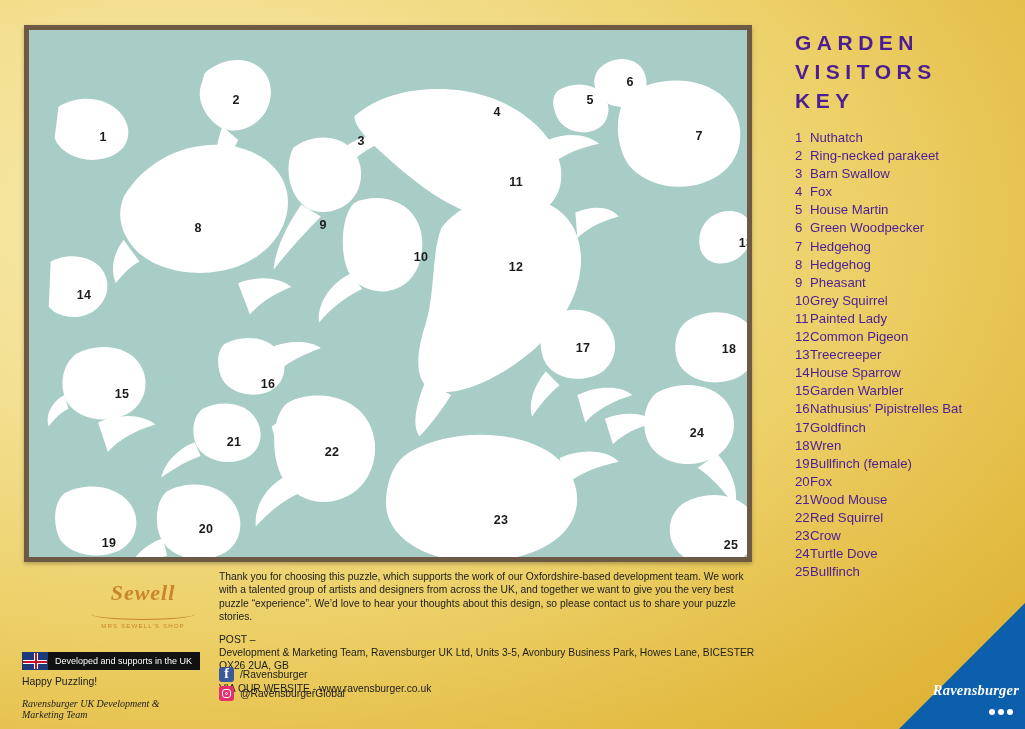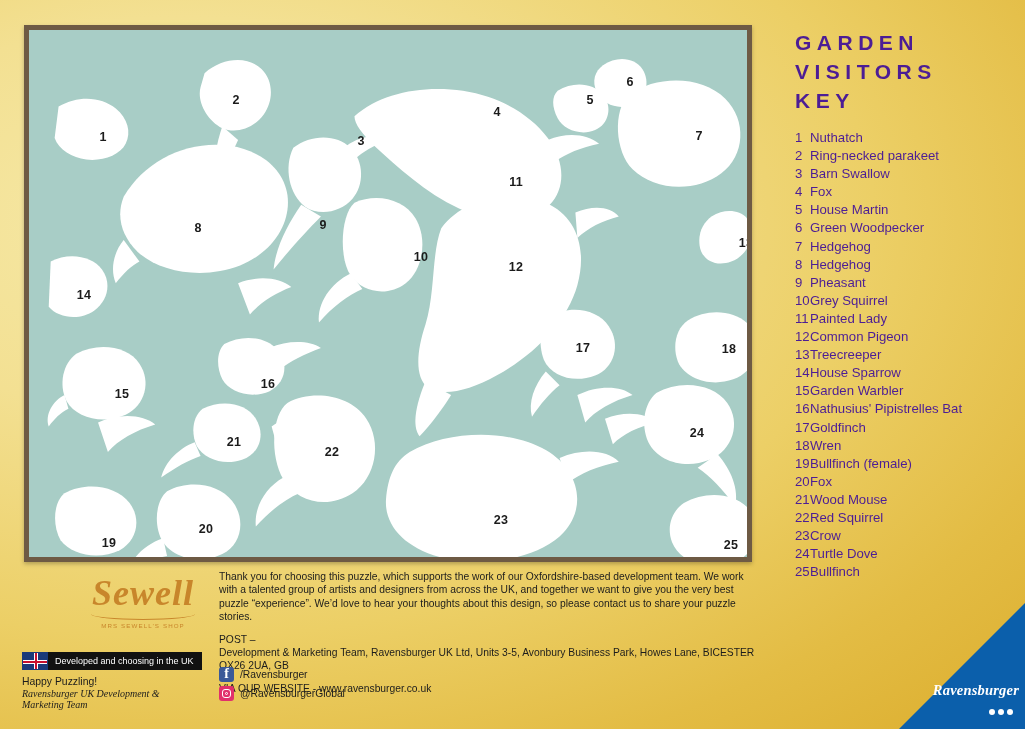--- a/index.html
+++ b/index.html
@@ -76,21 +76,21 @@
   .ic-ig:after{
     content:"";position:absolute;left:6px;top:6px;width:3px;height:3px;border:1.2px solid #fff;border-radius:50%;box-sizing:border-box;
   }
 
   
   .sewell{
     position:absolute;left:84px;top:578px;width:118px;text-align:center;
   }
   .sewell .script{
     font-family:"Liberation Serif",serif;font-style:italic;font-weight:700;
-    font-size:36px;color:#c8862b;line-height:30px;letter-spacing:1px;
+    font-size:22px;color:#c8862b;line-height:30px;letter-spacing:1px;
   }
   .sewell .sub{
     font-size:6.2px;color:#c8862b;letter-spacing:1.1px;margin-top:2px;
   }
   .sewell .swoosh{
     width:104px;height:11px;margin:0 auto;border-bottom:1.6px solid #c8862b;border-radius:0 0 50% 50%;
   }
 
   
   .uk-badge{
@@ -106,21 +106,21 @@
   }
   .uk-cross{position:absolute;left:11.8px;top:-4px;width:2.4px;height:26px;background:#c8102e;z-index:2;}
   .uk-cross2{position:absolute;left:-6px;top:7.8px;width:38px;height:2.4px;background:#c8102e;z-index:2;}
   .uk-text{
     background:#111;color:#fff;font-size:9px;line-height:18px;padding:0 8px 0 7px;white-space:nowrap;
   }
   .happy{
     position:absolute;left:22px;top:676px;width:180px;color:#1c1c1c;
   }
   .happy .l1{font-size:10.4px;}
-  .happy .l2{font-family:"Liberation Serif",serif;font-style:italic;font-size:10px;margin-top:1px;}
+  .happy .l2{font-family:"Liberation Serif",serif;font-style:italic;font-size:10px;margin-top:11px;}
 
   
   .rav{
     position:absolute;right:0;bottom:0;width:126px;height:126px;overflow:hidden;
   }
   .rav .tri-in{
     position:absolute;right:0;bottom:0;width:0;height:0;
     border-left:126px solid transparent;border-bottom:126px solid #0b5fab;
   }
   .rav .word{
@@ -301,21 +301,21 @@
     <div class="script">Sewell</div>
     <div class="swoosh"></div>
     <div class="sub">MRS SEWELL’S SHOP</div>
   </div>
 
   <div class="uk-badge">
     <span class="uk-flag">
       <span class="uk-cross"></span>
       <span class="uk-cross2"></span>
     </span>
-    <span class="uk-text">Developed and choosing in the UK</span>
+    <span class="uk-text">Developed and supports in the UK</span>
   </div>
 
   <div class="happy">
     <div class="l1">Happy Puzzling!</div>
     <div class="l2">Ravensburger UK Development &amp; Marketing Team</div>
   </div>
 
   <div class="rav">
     <div class="tri-in"></div>
     <div class="word">Ravensburger</div>

